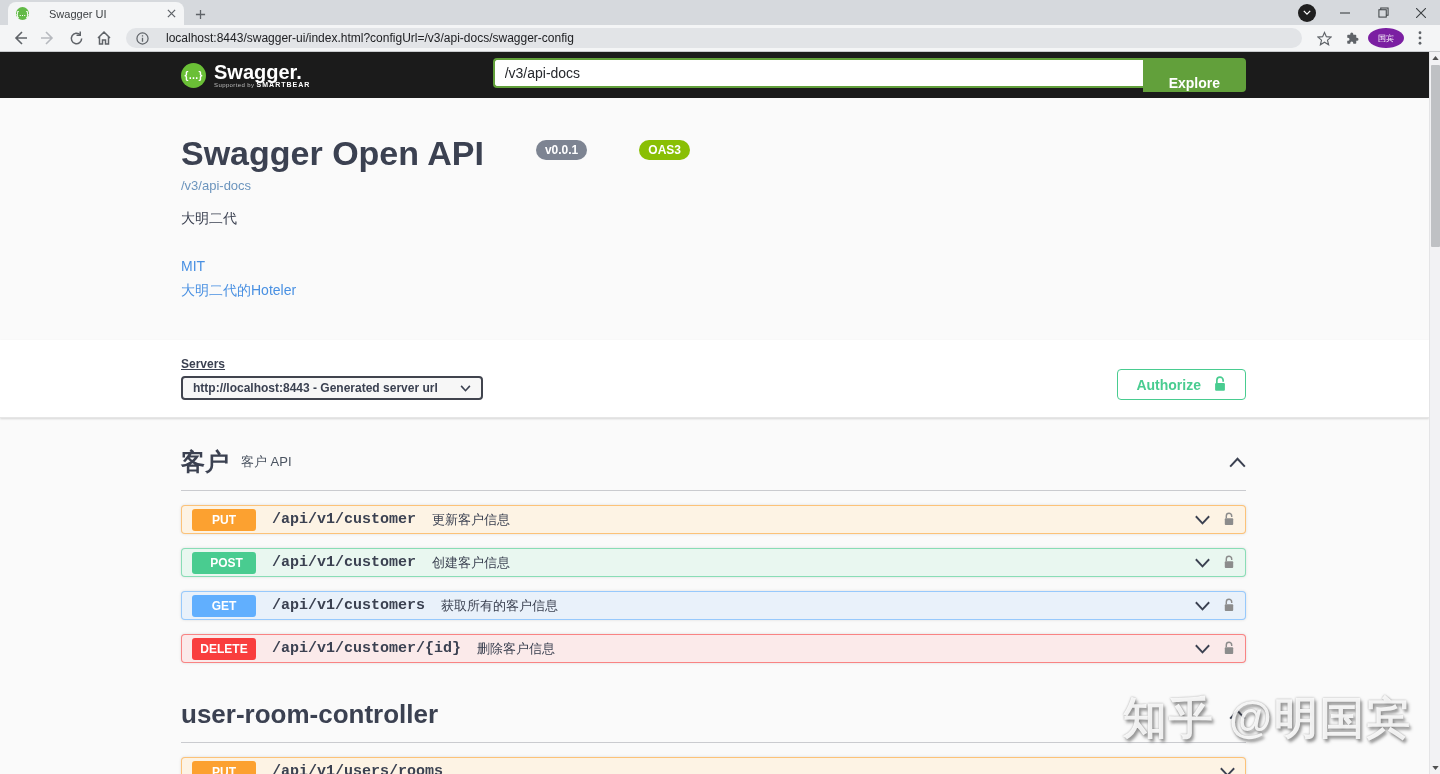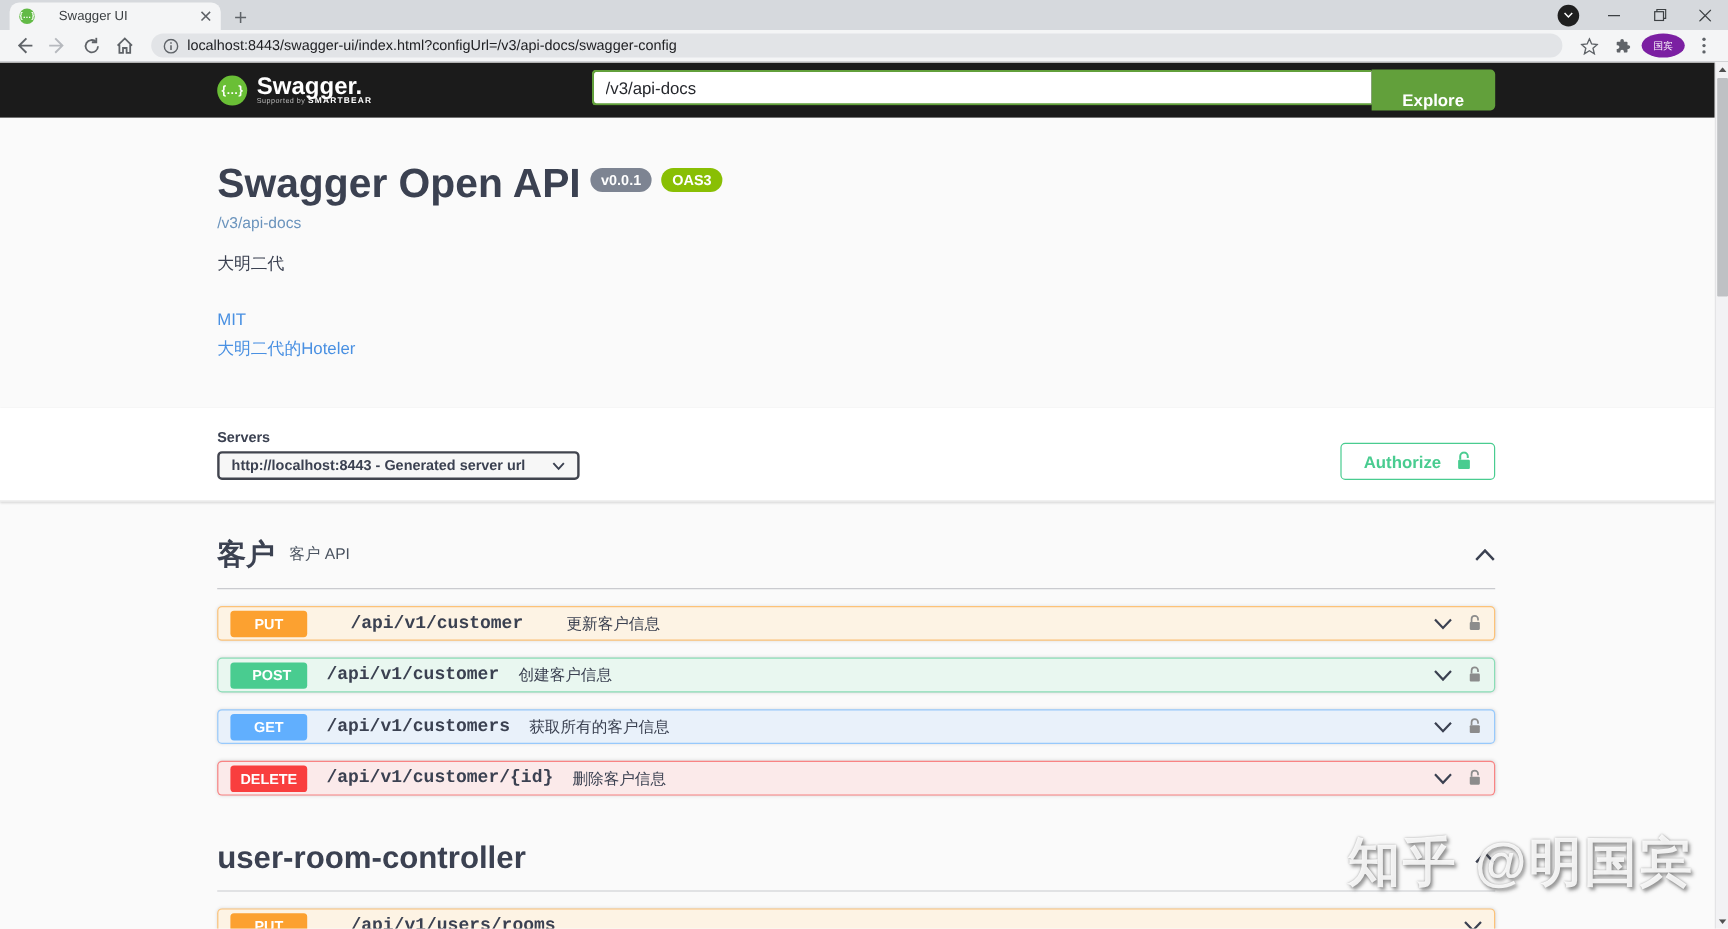--- a/index.html
+++ b/index.html
@@ -10,21 +10,21 @@
   .tab { width:176px; height:23px; margin-left:8px; background:#f4f5f6; border-radius:8px 8px 0 0; display:flex; align-items:center; padding:0 8px; gap:20px; }
   .tab-favicon { width:13px; height:13px; border-radius:50%; background:#62ba46; color:#fff; font-size:7px; display:flex; align-items:center; justify-content:center; flex:none; font-weight:bold; }
   .tab-title { font-size:11px; color:#3c4043; flex:1; white-space:nowrap; overflow:hidden; }
   .newtab-btn { width:24px; height:20px; display:flex; align-items:center; justify-content:center; margin-left:4px; margin-bottom:1px; }
   .win-controls { position:absolute; right:0; top:0; height:25px; display:flex; align-items:center; }
   .media-circle { width:18px; height:18px; background:#1f1f1f; border-radius:50%; display:flex; align-items:center; justify-content:center; margin-right:10px; }
   .win-btn { width:38px; height:25px; display:flex; align-items:center; justify-content:center; }
 
   .toolbar { height:27px; background:#f4f5f6; border-bottom:1px solid #c8cacd; display:flex; align-items:center; padding:0 8px; gap:4px; }
   .nav-ic { width:24px; height:24px; display:flex; align-items:center; justify-content:center; flex:none; }
-  .omnibox { flex:1; height:20px; background:#e2e4e7; border-radius:10px; display:flex; align-items:center; padding:0 10px; gap:7px; margin:0 6px; min-width:0; }
+  .omnibox { flex:1; height:20px; background:#e2e4e7; border-radius:10px; display:flex; align-items:center; padding:0 10px; gap:17px; margin:0 6px; min-width:0; }
   .omnibox .url { font-size:12px; color:#202124; white-space:nowrap; overflow:hidden; }
   .avatar { width:36px; height:20px; border-radius:50%; background:#7b1fa2; color:#fff; font-size:8px; display:flex; align-items:center; justify-content:center; flex:none; }
 
   
   .viewport { position:relative; height:722px; background:#fafafa; overflow:hidden; }
   .page { margin-right:11px; }
 
   
   .topbar { height:46px; background:#1b1b1b; display:flex; align-items:center; }
   .wrapper { width:1065px; margin-left:181px; }
@@ -35,51 +35,51 @@
   .brand-sub { font-size:6px; color:#bdbdbd; letter-spacing:.4px; }
   .brand-sub b { color:#fff; font-size:7px; letter-spacing:1px; }
   .search-form { margin-left:auto; display:flex; }
   .search-input { width:650px; height:30px; border:2px solid #62a03b; border-right:none; border-radius:4px 0 0 4px; padding:0 10px; font-size:14px; color:#26282d; outline:none; background:#fff; font-family:"Liberation Sans",sans-serif; }
   .explore-btn { height:30px; padding:17px 26px; background:#62a03b; color:#fff; font-weight:bold; font-size:14px; border:none; border-radius:0 4px 4px 0; cursor:pointer; }
 
   
   .info { padding-top:36px; padding-bottom:40px; }
   .title-row { display:flex; align-items:flex-start; gap:8px; }
   .api-title { font-size:34px; font-weight:bold; color:#3b4151; line-height:38px; }
-  .badge { border-radius:57px; color:#fff; font-size:12px; font-weight:bold; padding:3px 9px; margin-top:6px; }
+  .badge { border-radius:57px; color:#fff; font-size:12px; font-weight:bold; padding:3px 9px; margin-top:6px;margin-left:44px; }
   .badge-version { background:#7d8492; }
   .badge-oas { background:#89bf04; }
   .base-url { margin-top:6px; font-size:13px; color:#6b94bd; text-decoration:none; display:inline-block; }
   .description { margin-top:16px; font-size:14px; color:#3b4151; }
   .info a.link { color:#4990e2; font-size:14px; text-decoration:none; display:inline-block; }
   .license { margin-top:29px; }
   .contact { margin-top:6px; }
 
   
   .scheme-container { background:#fff; box-shadow:0 1px 2px 0 rgba(0,0,0,.15); border-bottom:1px solid #e6e6e6; padding:17px 0; }
   .scheme-container .wrapper { display:flex; align-items:flex-end; justify-content:space-between; }
-  .servers-label { font-size:12px; font-weight:bold; color:#3b4151; margin-bottom:5px; }
+  .servers-label { font-size:12px; font-weight:bold; color:#3b4151; margin-bottom:5px;text-decoration:underline; }
   .server-select { display:inline-flex; align-items:center; gap:22px; border:2px solid #41444e; border-radius:4px; background:#f7f7f7; padding:3px 10px; font-size:12px; font-weight:bold; color:#3b4151; cursor:pointer; }
   .authorize-btn { display:flex; align-items:center; gap:12px; border:1.5px solid #49cc90; color:#49cc90; background:transparent; border-radius:4px; padding:6px 18px; font-size:14px; font-weight:bold; cursor:pointer; }
 
   
   .operations { padding-top:22px; }
   .opblock-tag { display:flex; align-items:center; padding:6px 0 12px 0; border-bottom:1px solid rgba(59,65,81,.25); margin-bottom:14px; cursor:pointer; }
   .tag-title { font-size:26px; font-weight:bold; color:#3b4151; }
   .tag-title.cjk { font-size:24px; }
   .tag-sub { font-size:13px; color:#4a5360; margin-left:12px; }
   .tag-arrow { margin-left:auto; display:flex; }
   .section-gap { height:16px; }
 
   .op { display:flex; align-items:center; height:29px; border:1px solid; border-radius:4px; margin-bottom:14px; padding:0 10px; box-shadow:0 0 3px rgba(0,0,0,.12); cursor:pointer; }
   .op-method { min-width:64px; text-align:center; padding:4px 6px; border-radius:3px; color:#fff; font-weight:bold; font-size:12px; }
   .op-path { font-family:"Liberation Mono", monospace; font-weight:bold; font-size:15px; color:#3b4151; margin-left:16px; }
   .op-summary { font-size:13px; color:#3b4151; margin-left:16px; }
   .op-icons { margin-left:auto; display:flex; align-items:center; gap:13px; }
-  .op-put    { background:#fdf3e4; border-color:rgba(252,161,48,.6);gap:20px; }
+  .op-put    { background:#fdf3e4; border-color:rgba(252,161,48,.6); }
   .op-post   { background:#e9f7f0; border-color:rgba(73,204,144,.6); }
   .op-get    { background:#e9f1fa; border-color:rgba(97,175,254,.6); }
   .op-delete { background:#fbeaea; border-color:rgba(249,62,62,.6); }
   .m-put    { background:#fca130; }
   .m-post   { background:#49cc90;padding-left:11px; }
   .m-get    { background:#61affe; }
   .m-delete { background:#f93e3e; }
 
   
   .scrollbar { position:absolute; top:0; right:0; width:11px; height:722px; background:#f2f2f4; border-left:1px solid #e4e4e6; display:flex; flex-direction:column; align-items:center; }

